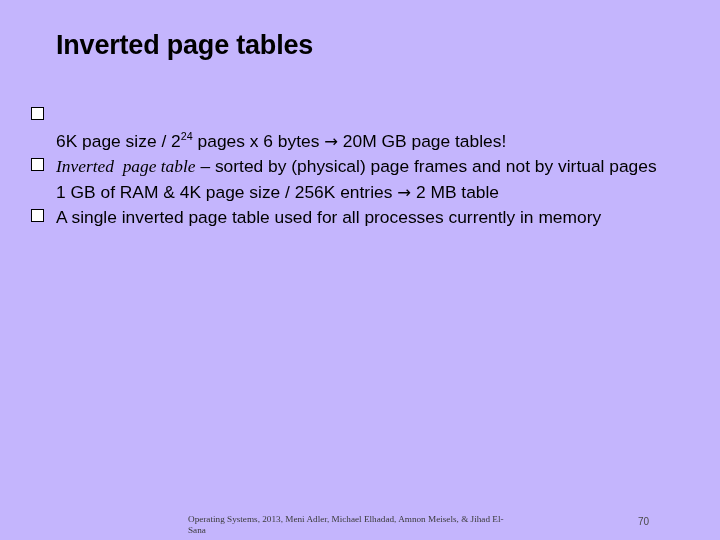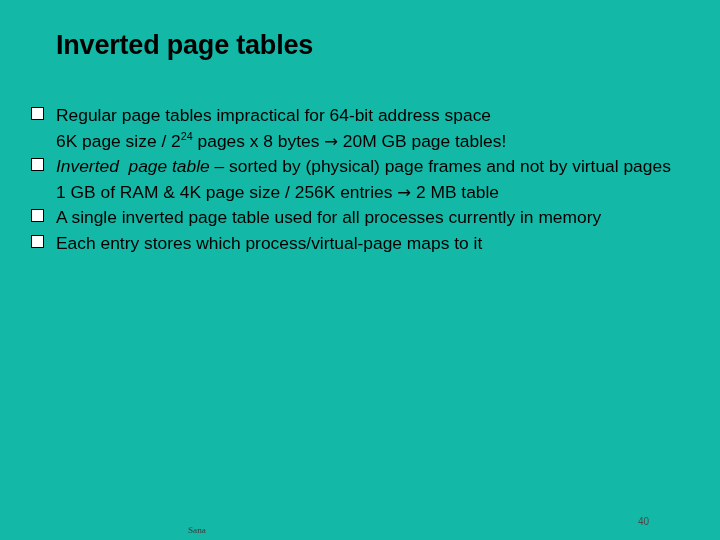--- a/index.html
+++ b/index.html
@@ -16,21 +16,21 @@
     color: #000000;
     -webkit-font-smoothing: antialiased;
   }
 
   #slide {
     position: absolute;
     left: 0;
     top: 0;
     width: 720px;
     height: 540px;
-    background: #14b8a6;
+    background: #c4b5fd;
   }
 
   
   #title {
     position: absolute;
     left: 56px;
     top: 30px;
     width: 620px;
     font-size: 27px;
     font-weight: bold;
@@ -81,21 +81,21 @@
     height: 11px;
     background: #ffffff;
     border: 1.4px solid #000000;
     box-sizing: content-box;
   }
 
   .bullet-text {
     display: block;
     white-space: pre-wrap;
   }
-  .ital { font-style: italic; }
+  .ital { font-style: italic; font-family: Liberation Serif, serif; }
   sup {
     font-size: 0.62em;
     vertical-align: super;
     line-height: 0;
   }
   .arrow { font-family: "DejaVu Sans", sans-serif; font-size: 0.95em; }
 
   
   #footer {
     position: absolute;
@@ -128,48 +128,41 @@
 
   <div id="title">Inverted page tables</div>
 
   <div id="body">
 
     <div class="bullet-row">
       <span class="bullet-mark">
         <span class="sq-shadow"></span>
           <span class="sq-face"></span>
       </span>
-      <span class="bullet-text"><span>Regular page tables impractical for 64-bit address space</span><br><span>6K page size / 2</span><sup>24</sup><span> pages x 8 bytes </span><span class="arrow">→</span><span> 20M GB page tables!</span></span>
+      <span class="bullet-text"><br><span>6K page size / 2</span><sup>24</sup><span> pages x 6 bytes </span><span class="arrow">→</span><span> 20M GB page tables!</span></span>
     </div>
 
     <div class="bullet-row">
       <span class="bullet-mark">
         <span class="sq-shadow"></span>
           <span class="sq-face"></span>
       </span>
       <span class="bullet-text"><span class="ital">Inverted  page table</span><span> – sorted by (physical) page frames and not by virtual pages</span><br><span>1 GB of RAM &amp; 4K page size / 256K entries </span><span class="arrow">→</span><span> 2 MB table</span></span>
     </div>
 
     <div class="bullet-row">
       <span class="bullet-mark">
         <span class="sq-shadow"></span>
           <span class="sq-face"></span>
       </span>
       <span class="bullet-text">A single inverted page table used for all processes currently in memory</span>
     </div>
 
-    <div class="bullet-row">
-      <span class="bullet-mark">
-        <span class="sq-shadow"></span>
-          <span class="sq-face"></span>
-      </span>
-      <span class="bullet-text">Each entry stores which process/virtual-page maps to it</span>
-    </div>
 
 
 
   </div>
 
-  <div id="footer"><br><span>Sana</span></div>
+  <div id="footer"><span>Operating Systems, 2013, Meni Adler, Michael Elhadad, Amnon Meisels, &amp; Jihad El-</span><br><span>Sana</span></div>
 
-  <div id="page-number">40</div>
+  <div id="page-number">70</div>
 
 </div>
 
 </body></html>

